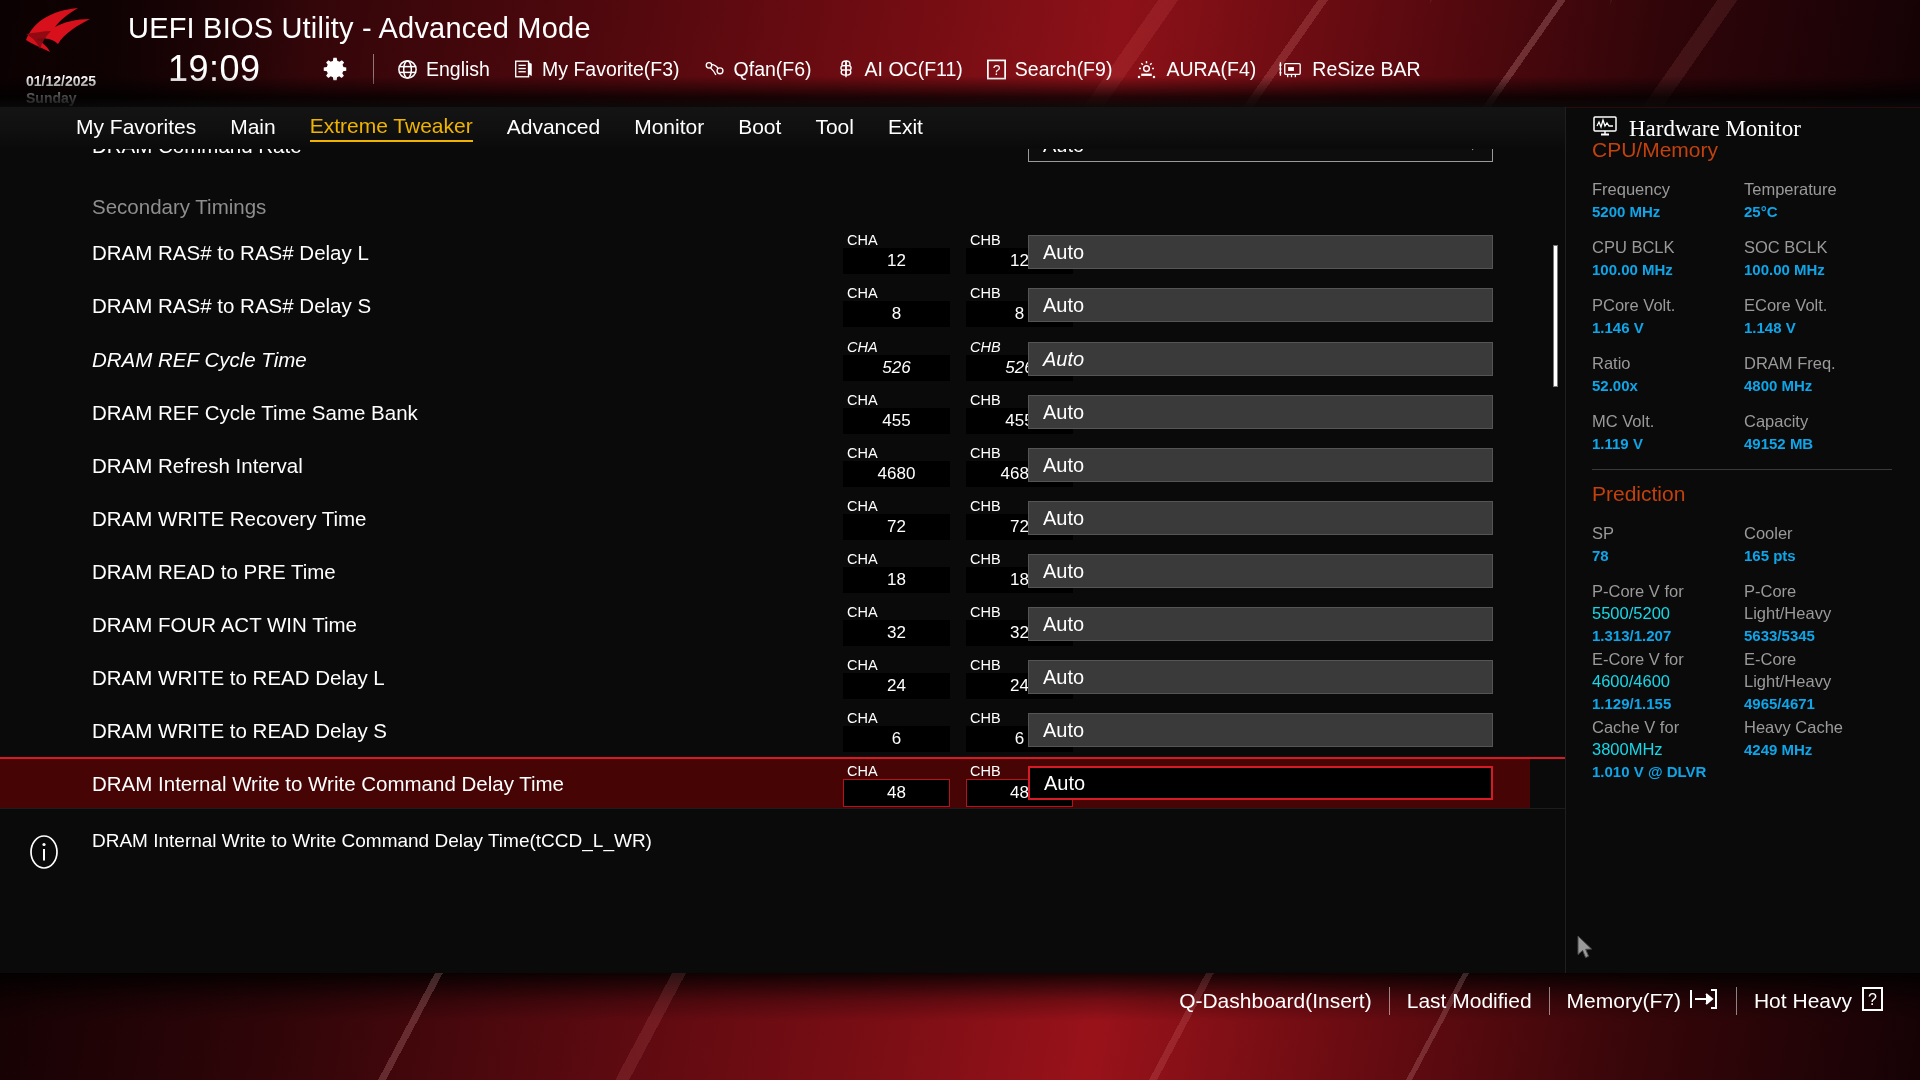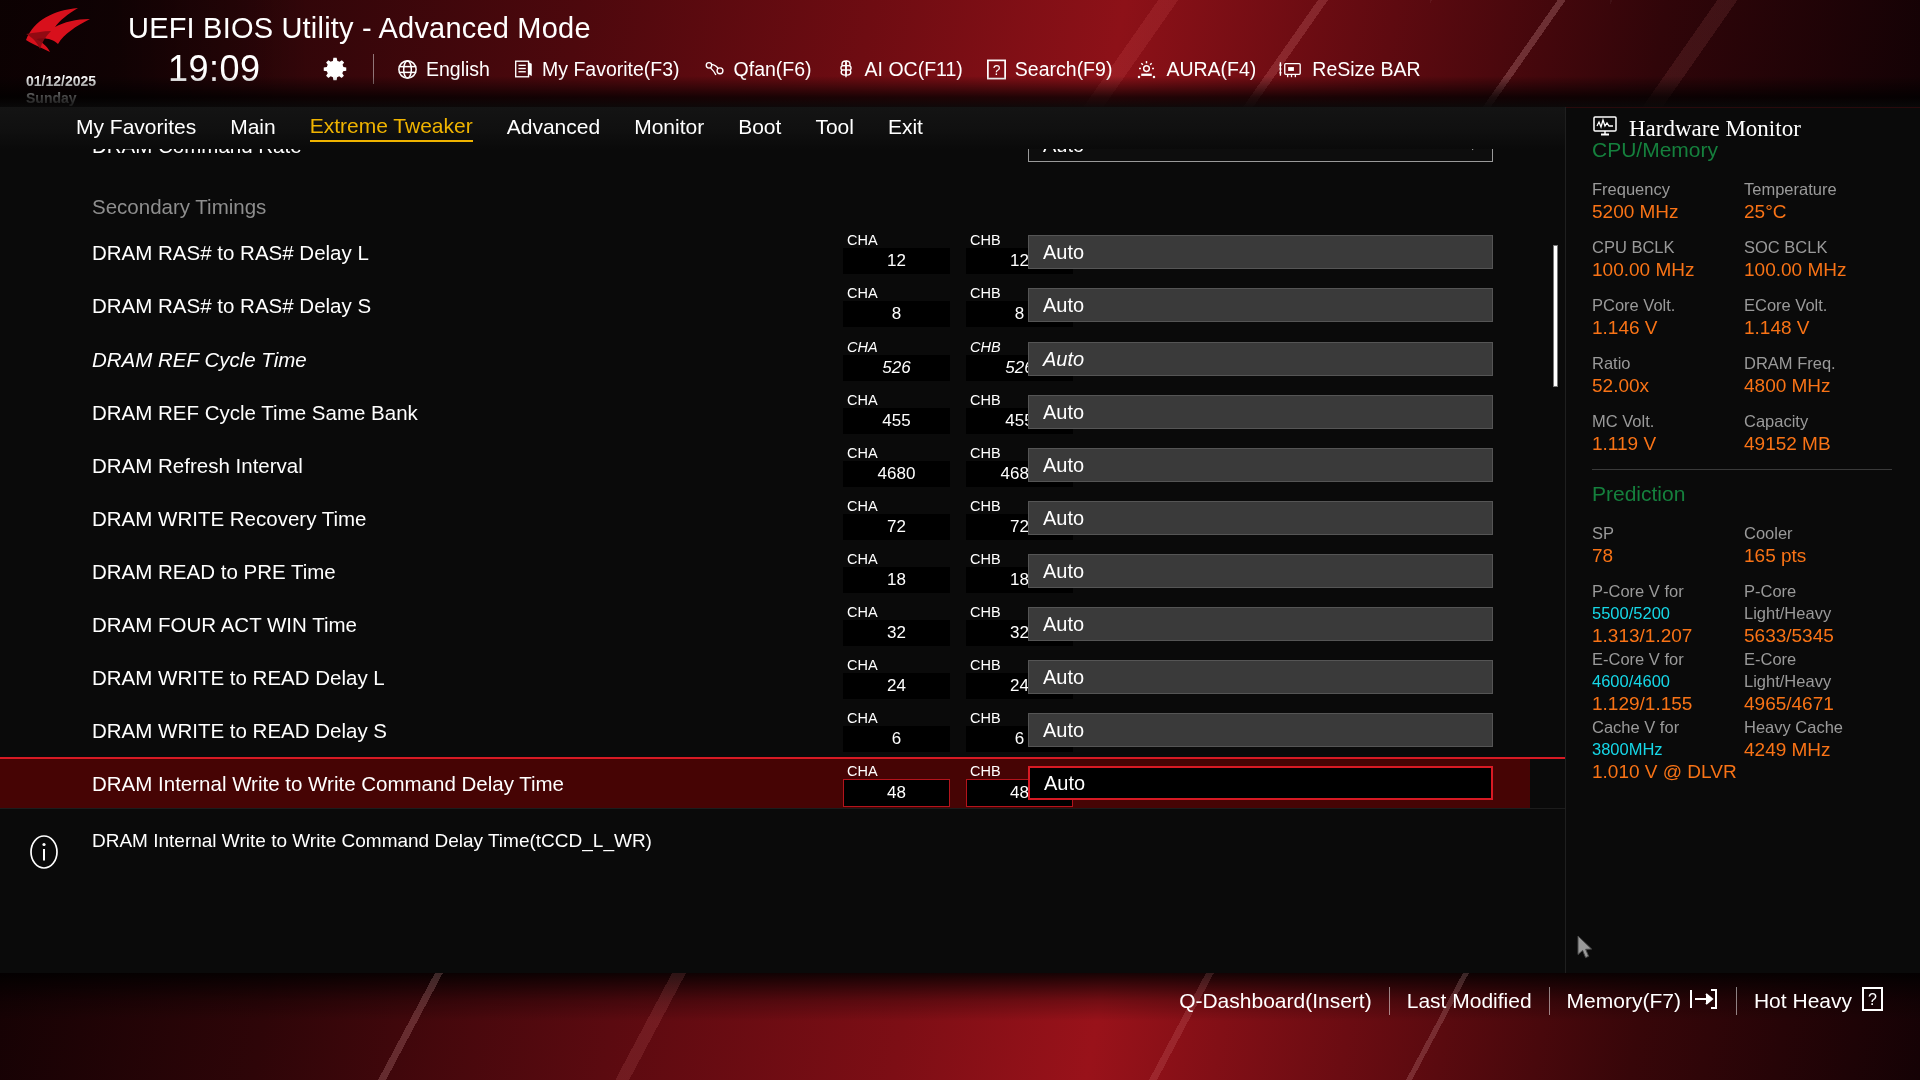--- a/index.html
+++ b/index.html
@@ -105,26 +105,26 @@
   #help-icon{ position:absolute; left:24px; top:832px; }
   #help-text{ position:absolute; left:92px; top:830px; font-size:19px; color:#ffffff; }
 
   
   #hw{
     position:absolute; left:1565px; top:107px; width:355px; height:866px;
     background:#0a0a0a; border-left:1px solid #1f1f1f;
   }
   #hw-title{ position:absolute; left:26px; top:8px; display:flex; align-items:center; gap:11px; font-size:23px;font-family:Liberation Serif, serif; }
   #hw-head-line{ position:absolute; left:0; right:0; top:0; height:1px; background:#2a0a0c; }
-  .hw-section{ position:absolute; left:26px; font-size:21px; color:#15803d; }
+  .hw-section{ position:absolute; left:26px; font-size:21px; color:#c2410c; }
   .hwgrid{ position:absolute; left:26px; width:305px; }
   .hwpair{ display:flex; }
   .hwcol{ width:152px; }
   .hwlab{ font-size:16.5px; color:#9a9a9a; line-height:22px; }
-  .hwval{ font-size:19px; color:#f97316; line-height:24px; }
+  .hwval{ font-size:15px; color:#0ea5e9; line-height:24px;font-weight:bold; }
   .hwval.cyan, .hwlab.cyan{ color:#16d8e8; }
   .hr{ position:absolute; left:26px; width:300px; height:1px; background:#3a3a3a; }
   #cursor{ position:absolute; left:1577px; top:935px; }
 
   
   #footer{
     position:absolute; left:0; top:973px; width:1920px; height:107px;
     background:
       linear-gradient(100deg, #160204 0%, #2e0508 14%, #5b0a10 32%, #7d0e15 47%, #99121a 57%, #6b0c12 70%, #370609 85%, #150205 100%);
     overflow:hidden;

